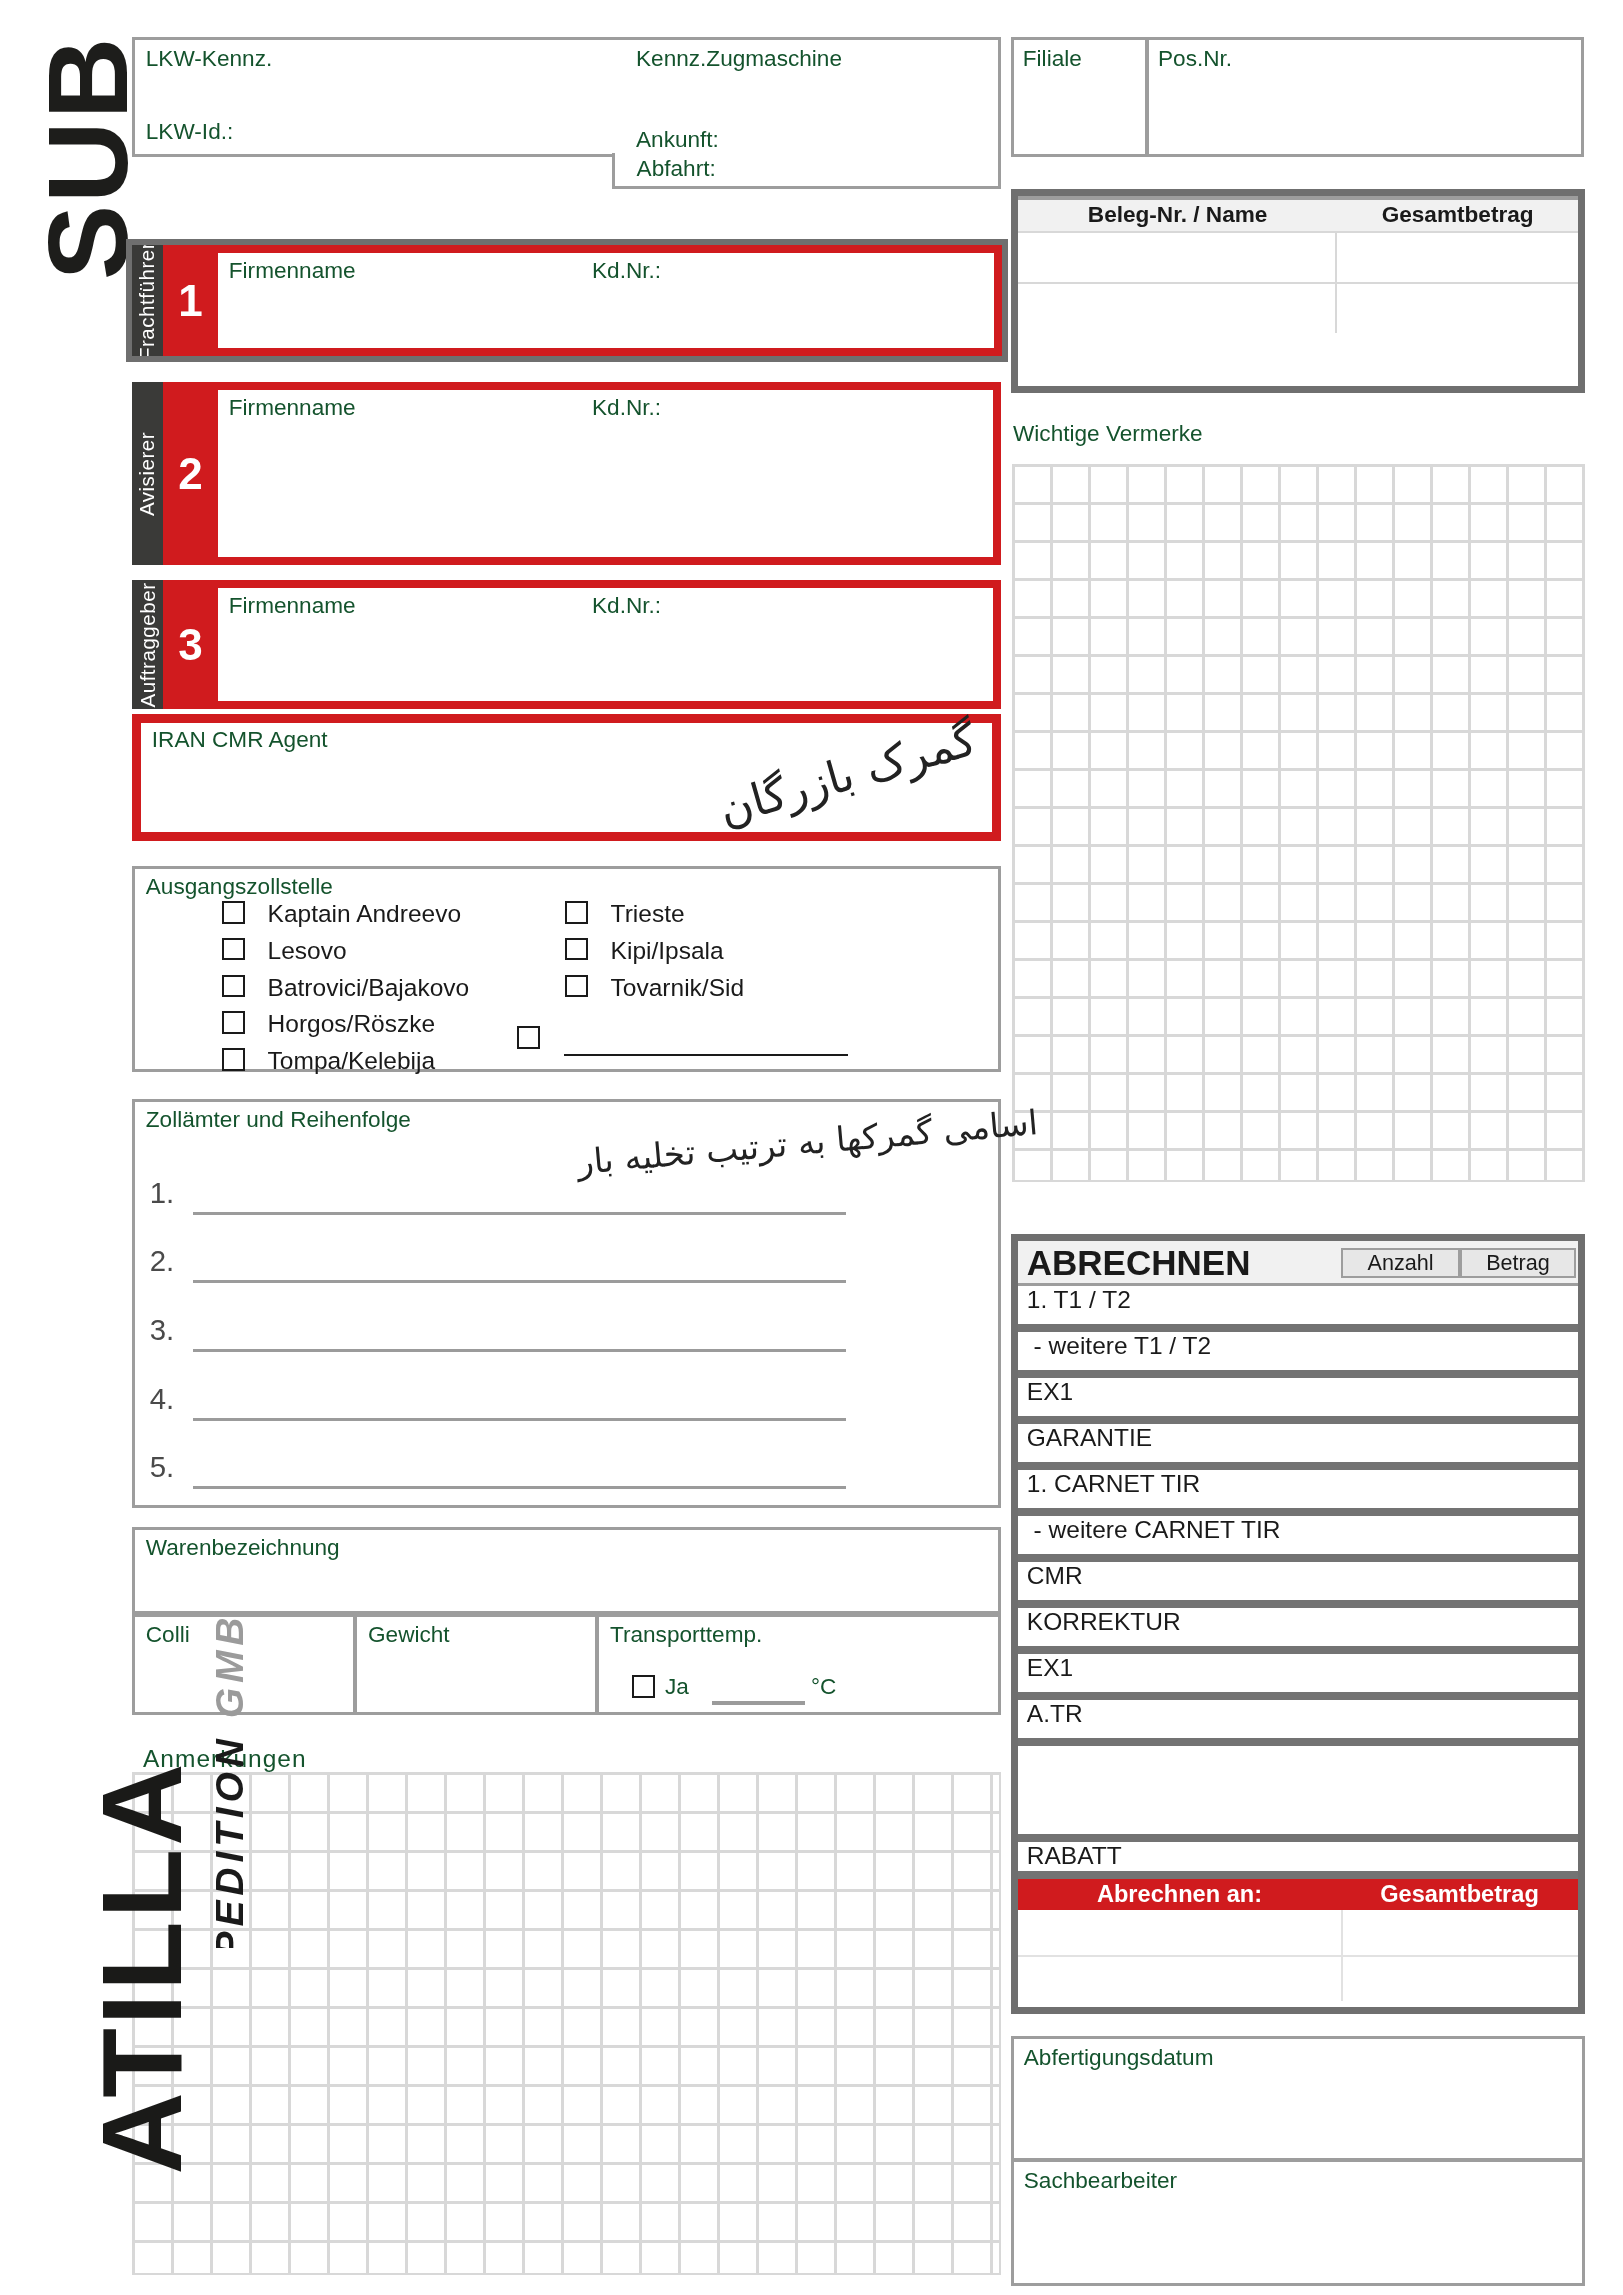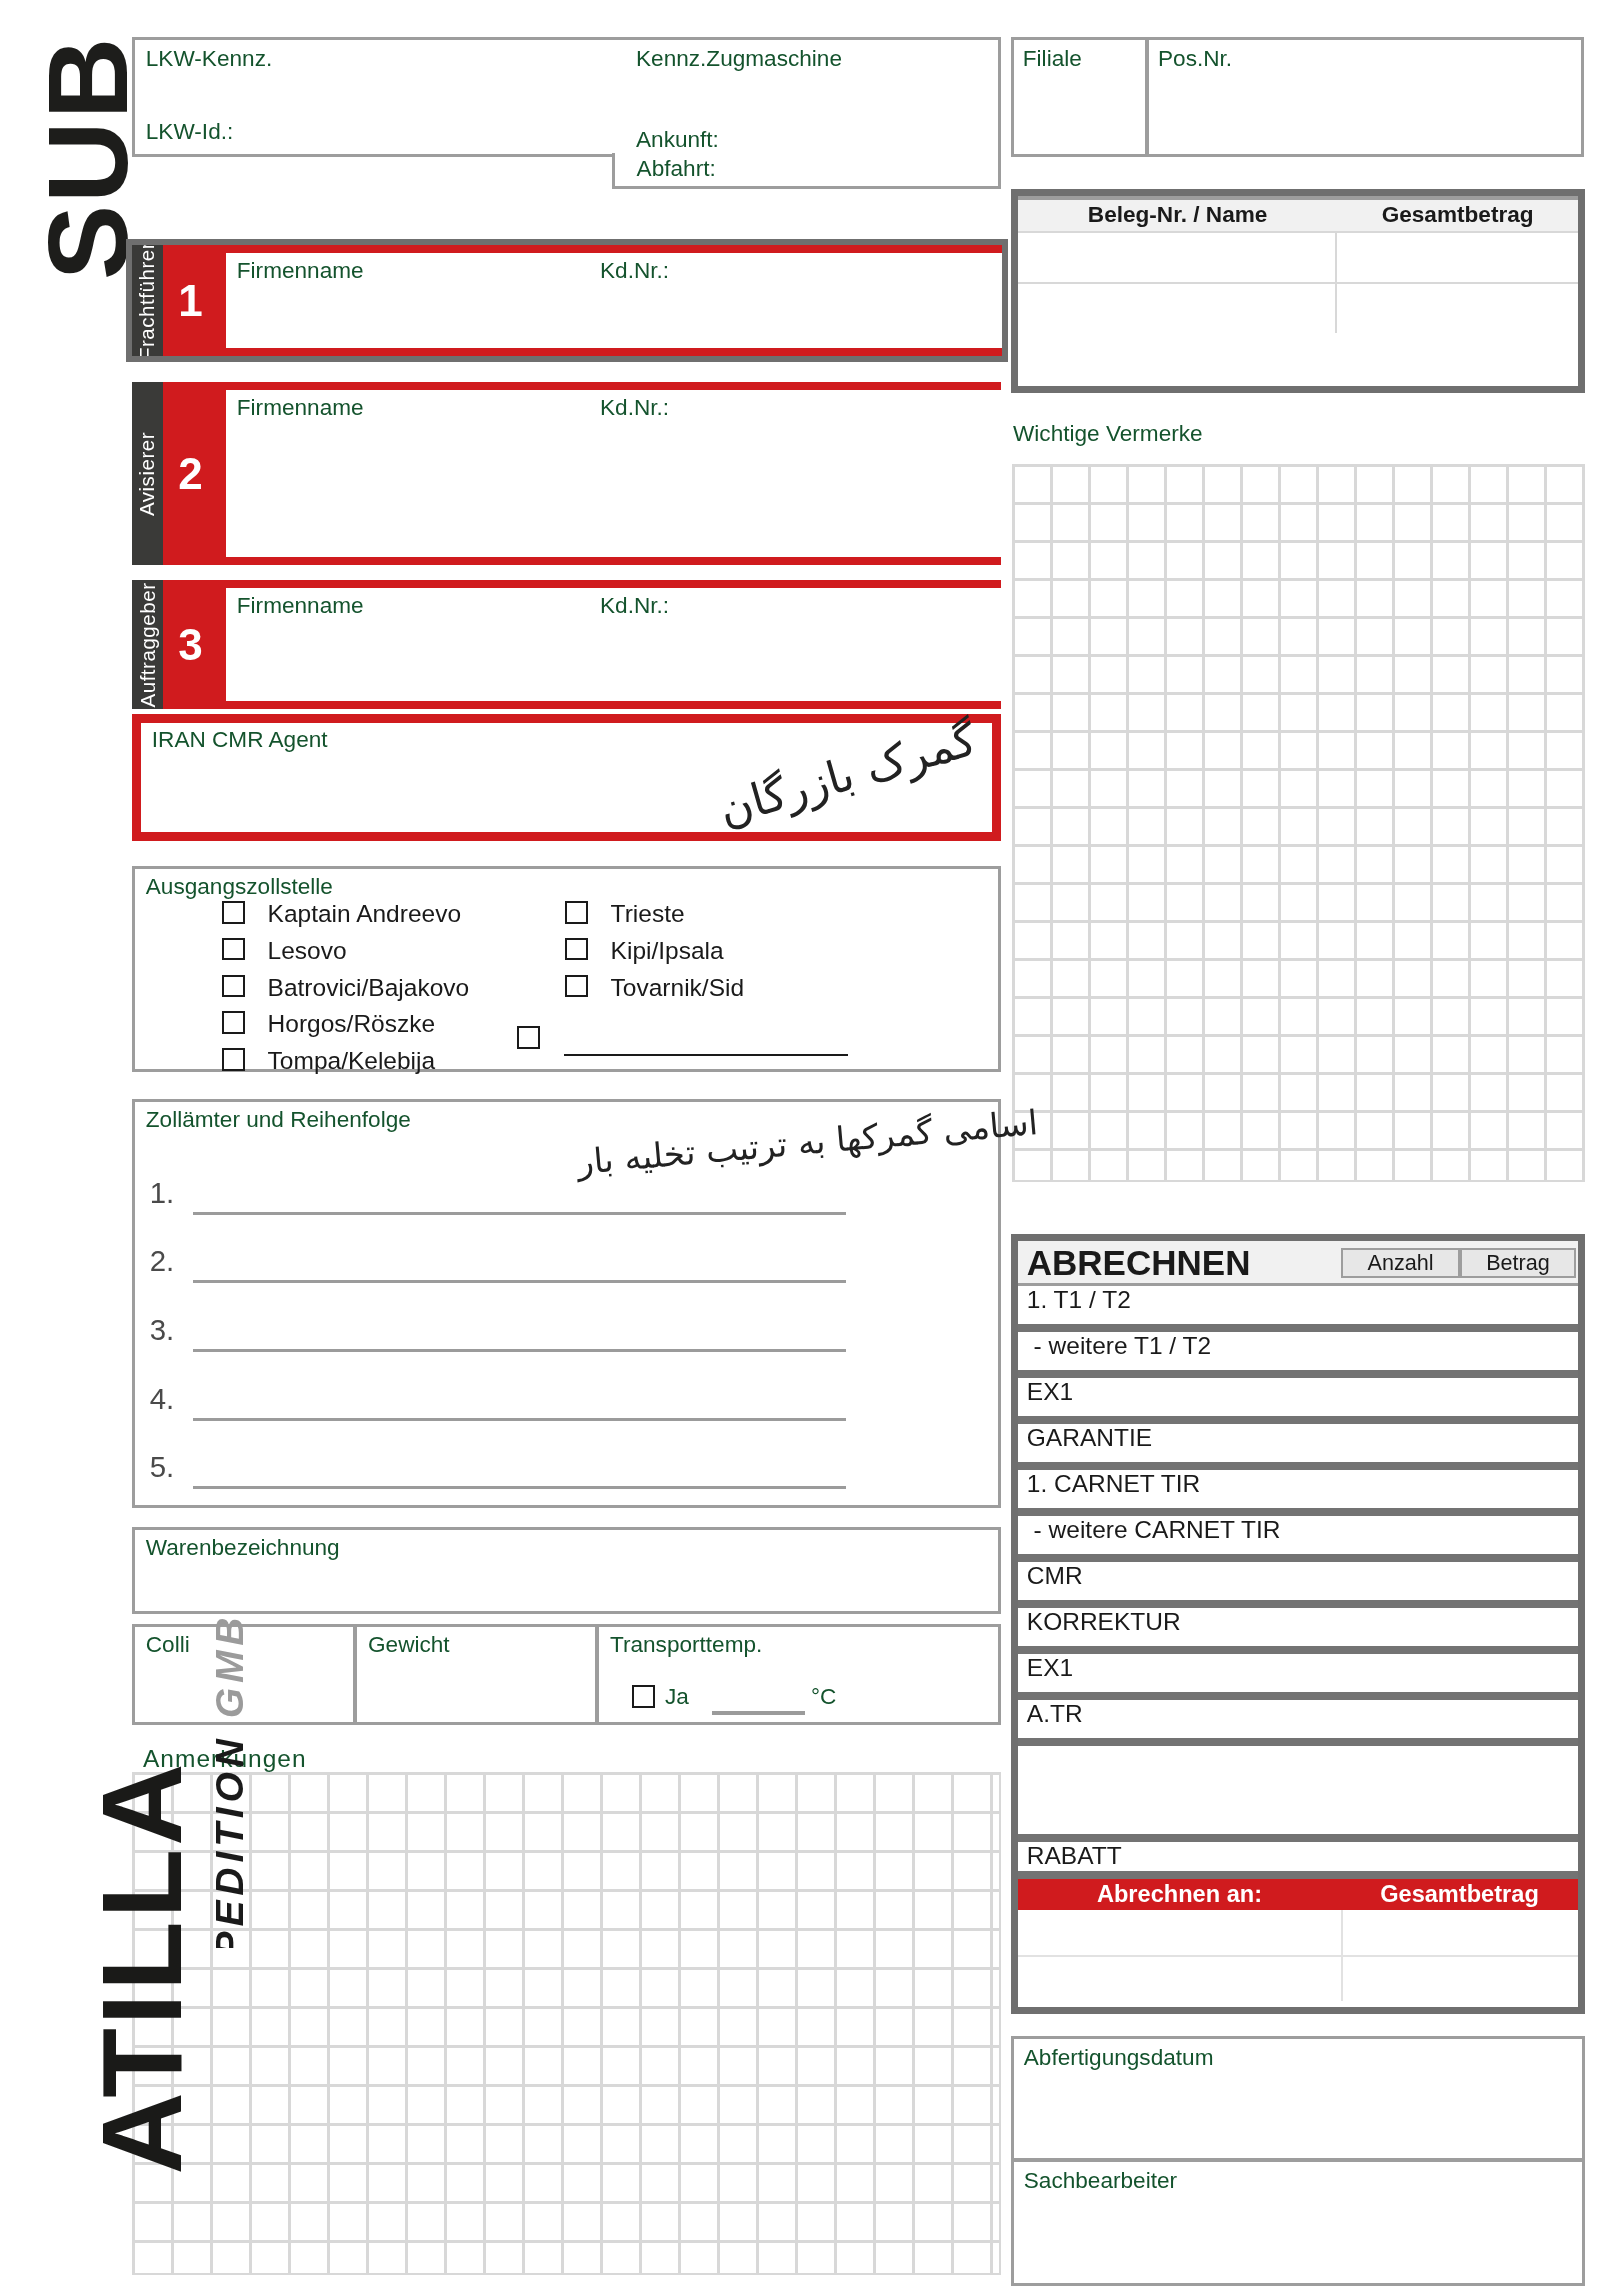--- a/index.html
+++ b/index.html
@@ -22,21 +22,21 @@
   #spedition span{font-size:39px; font-weight:bold; font-style:italic; letter-spacing:4.9px;}
   #spedition .gray{color:#9b9b9b;}
 
   
   .party{display:flex; box-sizing:border-box; background:#d01b1e;}
   .party .strip{width:31px; background:#3a3a38; flex:none;}
   .party .strip span{color:#fff; font-size:20.6px; letter-spacing:0.5px;}
   .party .numblock{width:55px; flex:none; display:flex; align-items:center; justify-content:center;
                    color:#fff; font-size:44px; font-weight:bold;}
   .party .content{flex:1; padding:7.9px 7.9px 7.9px 0; box-sizing:border-box;}
-  .party .white{position:relative; background:#fff; width:100%; height:100%;margin-left:8px;}
+  .party .white{position:relative; background:#fff; width:100%; height:100%;}
 
   .checkbox{display:inline-block; width:22.6px; height:22.6px; border:2.5px solid #1a1a1a;
             background:#fff; box-sizing:border-box; flex:none;}
   .checkitem{position:relative; display:flex; align-items:flex-start; gap:23px; margin-bottom:11.3px;padding-left:48px;}
   .checkitem .checklabel{font-size:24.5px; line-height:25.5px; white-space:nowrap;}
 
   .rule{background:#9b9b9b; height:2.9px;}
   .rule-dark{background:#1a1a1a; height:2.9px;}
 
   .zline{position:absolute; left:14.7px; right:19.6px; height:39px;}
@@ -328,21 +328,21 @@
     <div class="arow2" style="height:44px; border-bottom:none;">
       <div class="p1"></div>
       <div class="p2"></div>
     </div>
   </div>
 
   <div class="abs box-gray" style="left:132px; top:1527px; width:869px; height:87px;">
     <div class="abs lbl" style="left:10.8px; top:4.9px;">Warenbezeichnung</div>
   </div>
 
-  <div class="abs box-gray" style="left:132px; top:1614px; width:869px; height:101px;margin-top:10px;">
+  <div class="abs box-gray" style="left:132px; top:1614px; width:869px; height:101px;">
     <div class="abs" style="left:218px; top:0; bottom:0; width:3.9px; background:#9d9d9d;"></div>
     <div class="abs" style="left:460px; top:0; bottom:0; width:3.9px; background:#9d9d9d;"></div>
     <div class="abs lbl" style="left:10.8px; top:4.9px;">Colli</div>
     <div class="abs lbl" style="left:233px; top:4.9px;">Gewicht</div>
     <div class="abs lbl" style="left:475px; top:4.9px;">Transporttemp.</div>
     <span class="checkbox abs" style="left:497px; top:58px;"></span>
     <div class="abs lbl" style="left:530px; top:57px;">Ja</div>
     <div class="abs rule" style="left:577px; top:84px; width:93px; height:3.9px;"></div>
     <div class="abs lbl" style="left:676px; top:57px;">°C</div>
   </div>

